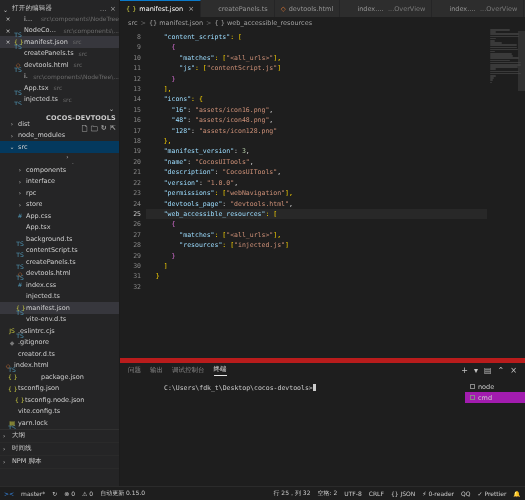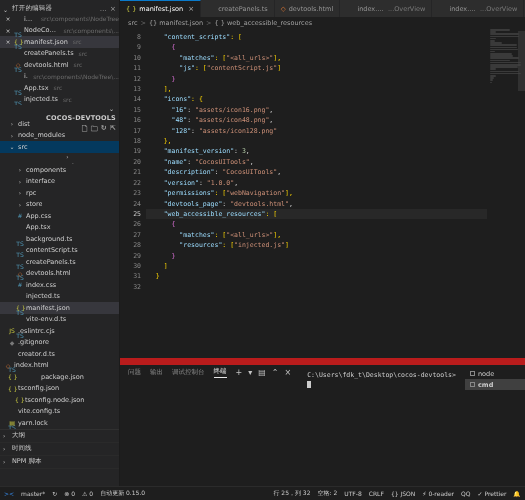--- a/index.html
+++ b/index.html
@@ -85,33 +85,33 @@
   .k-num { color: #b5cea8; }
   .k-pun { color: #d4d4d4; }
   .k-brk { color: #ffd700; }
   .k-brk2 { color: #da70d6; }
   .minimap { width: 38px; background: #1e1e1e; flex: none; position: relative; }
   .mm-line { height: 1.6px; background: #3a3a3a; margin: 0 0 .6px 3px; border-radius: 1px; }
   .v-scroll { position: absolute; right: 0; top: 0; width: 7px; height: 100%; }
   .v-thumb { position: absolute; right: 0; top: 2px; width: 7px; height: 60px; background: #424242; opacity: .55; }
 
   
-  .panel { height: 128px; background: #1e1e1e; border-top: 7px solid #b91c1c; display: flex; flex-direction: row; }
+  .panel { height: 128px; background: #1e1e1e; border-top: 5px solid #b91c1c; display: flex; flex-direction: column; }
   .panel-tabs { display: flex; align-items: center; height: 15px; padding: 0 8px; gap: 9px; font-size: 6.5px; color: #8a8a8a; }
   .panel-tabs .pt.active { color: #e7e7e7; border-bottom: 1px solid #e7e7e7; padding-bottom: 1px; }
   .panel-actions { margin-left: auto; display: flex; align-items: center; gap: 6px; color: #c5c5c5; font-size: 8px; }
   .panel-body { flex: 1; display: flex; min-height: 0; }
   .term {
     flex: 1; padding: 5px 8px; font-family: "DejaVu Sans Mono", monospace;
-    font-size: 6.5px; color: #cccccc; line-height: 10px;
+    font-size: 6.5px; color: #cccccc; line-height: 10px; margin-left: 36px;
   }
   .cursor { display: inline-block; width: 3.5px; height: 7px; background: #cccccc; vertical-align: -1px; }
   .term-list { width: 60px; padding: 3px 0 0 0; font-size: 6.5px; }
   .term-list .ti { display: flex; align-items: center; gap: 3px; height: 11px; padding-left: 5px; color: #cccccc; }
-  .term-list .ti.sel { background: #404040; font-weight: bold; }
+  .term-list .ti.sel { background: #a21caf; }
   .term-list .sq { width: 5px; height: 5px; border: 1px solid #888; display: inline-block; }
 
   
   .status {
     height: 14px; background: #1e1e1e; border-top: 1px solid #2b2b2b;
     display: flex; align-items: center; font-size: 6px; color: #cccccc; padding: 0 4px; gap: 7px;
   }
   .status .right { margin-left: auto; display: flex; gap: 7px; align-items: center; }
   .st-blue { color: #3794ff; }
 

